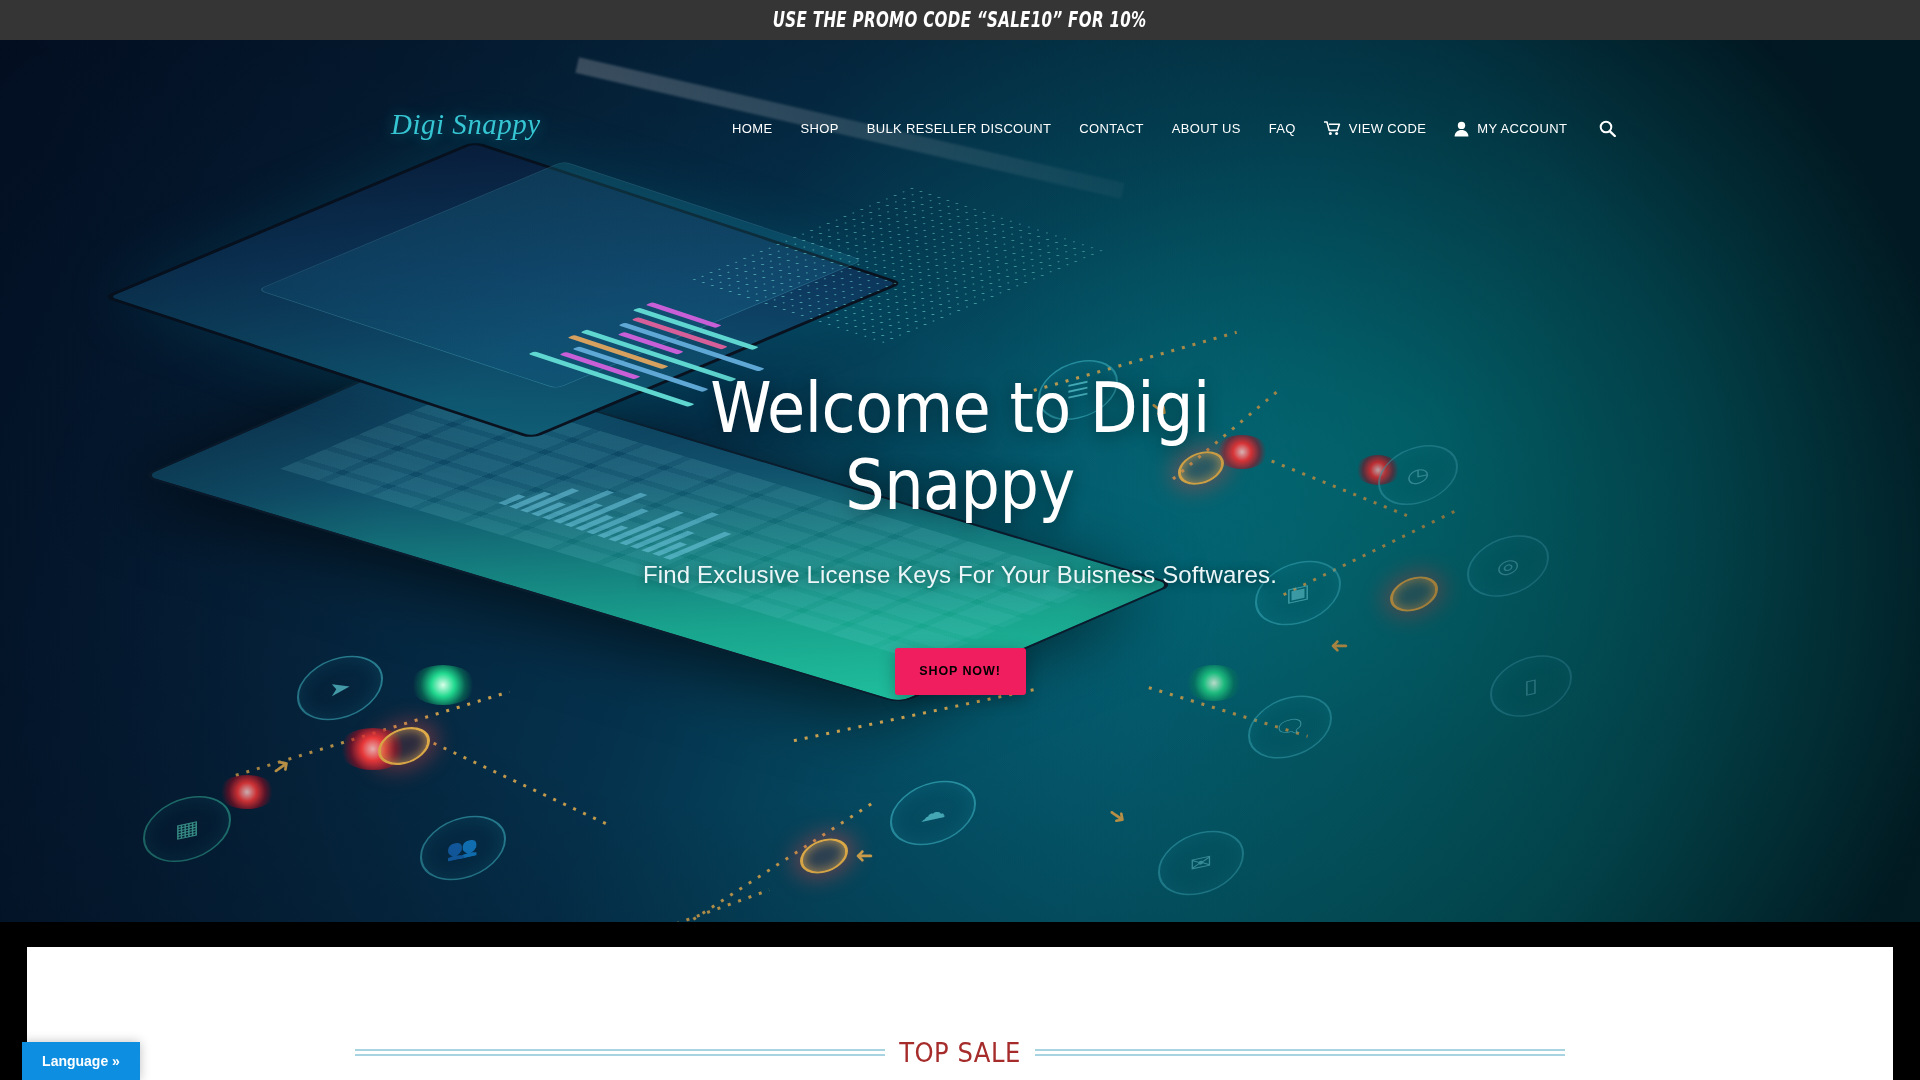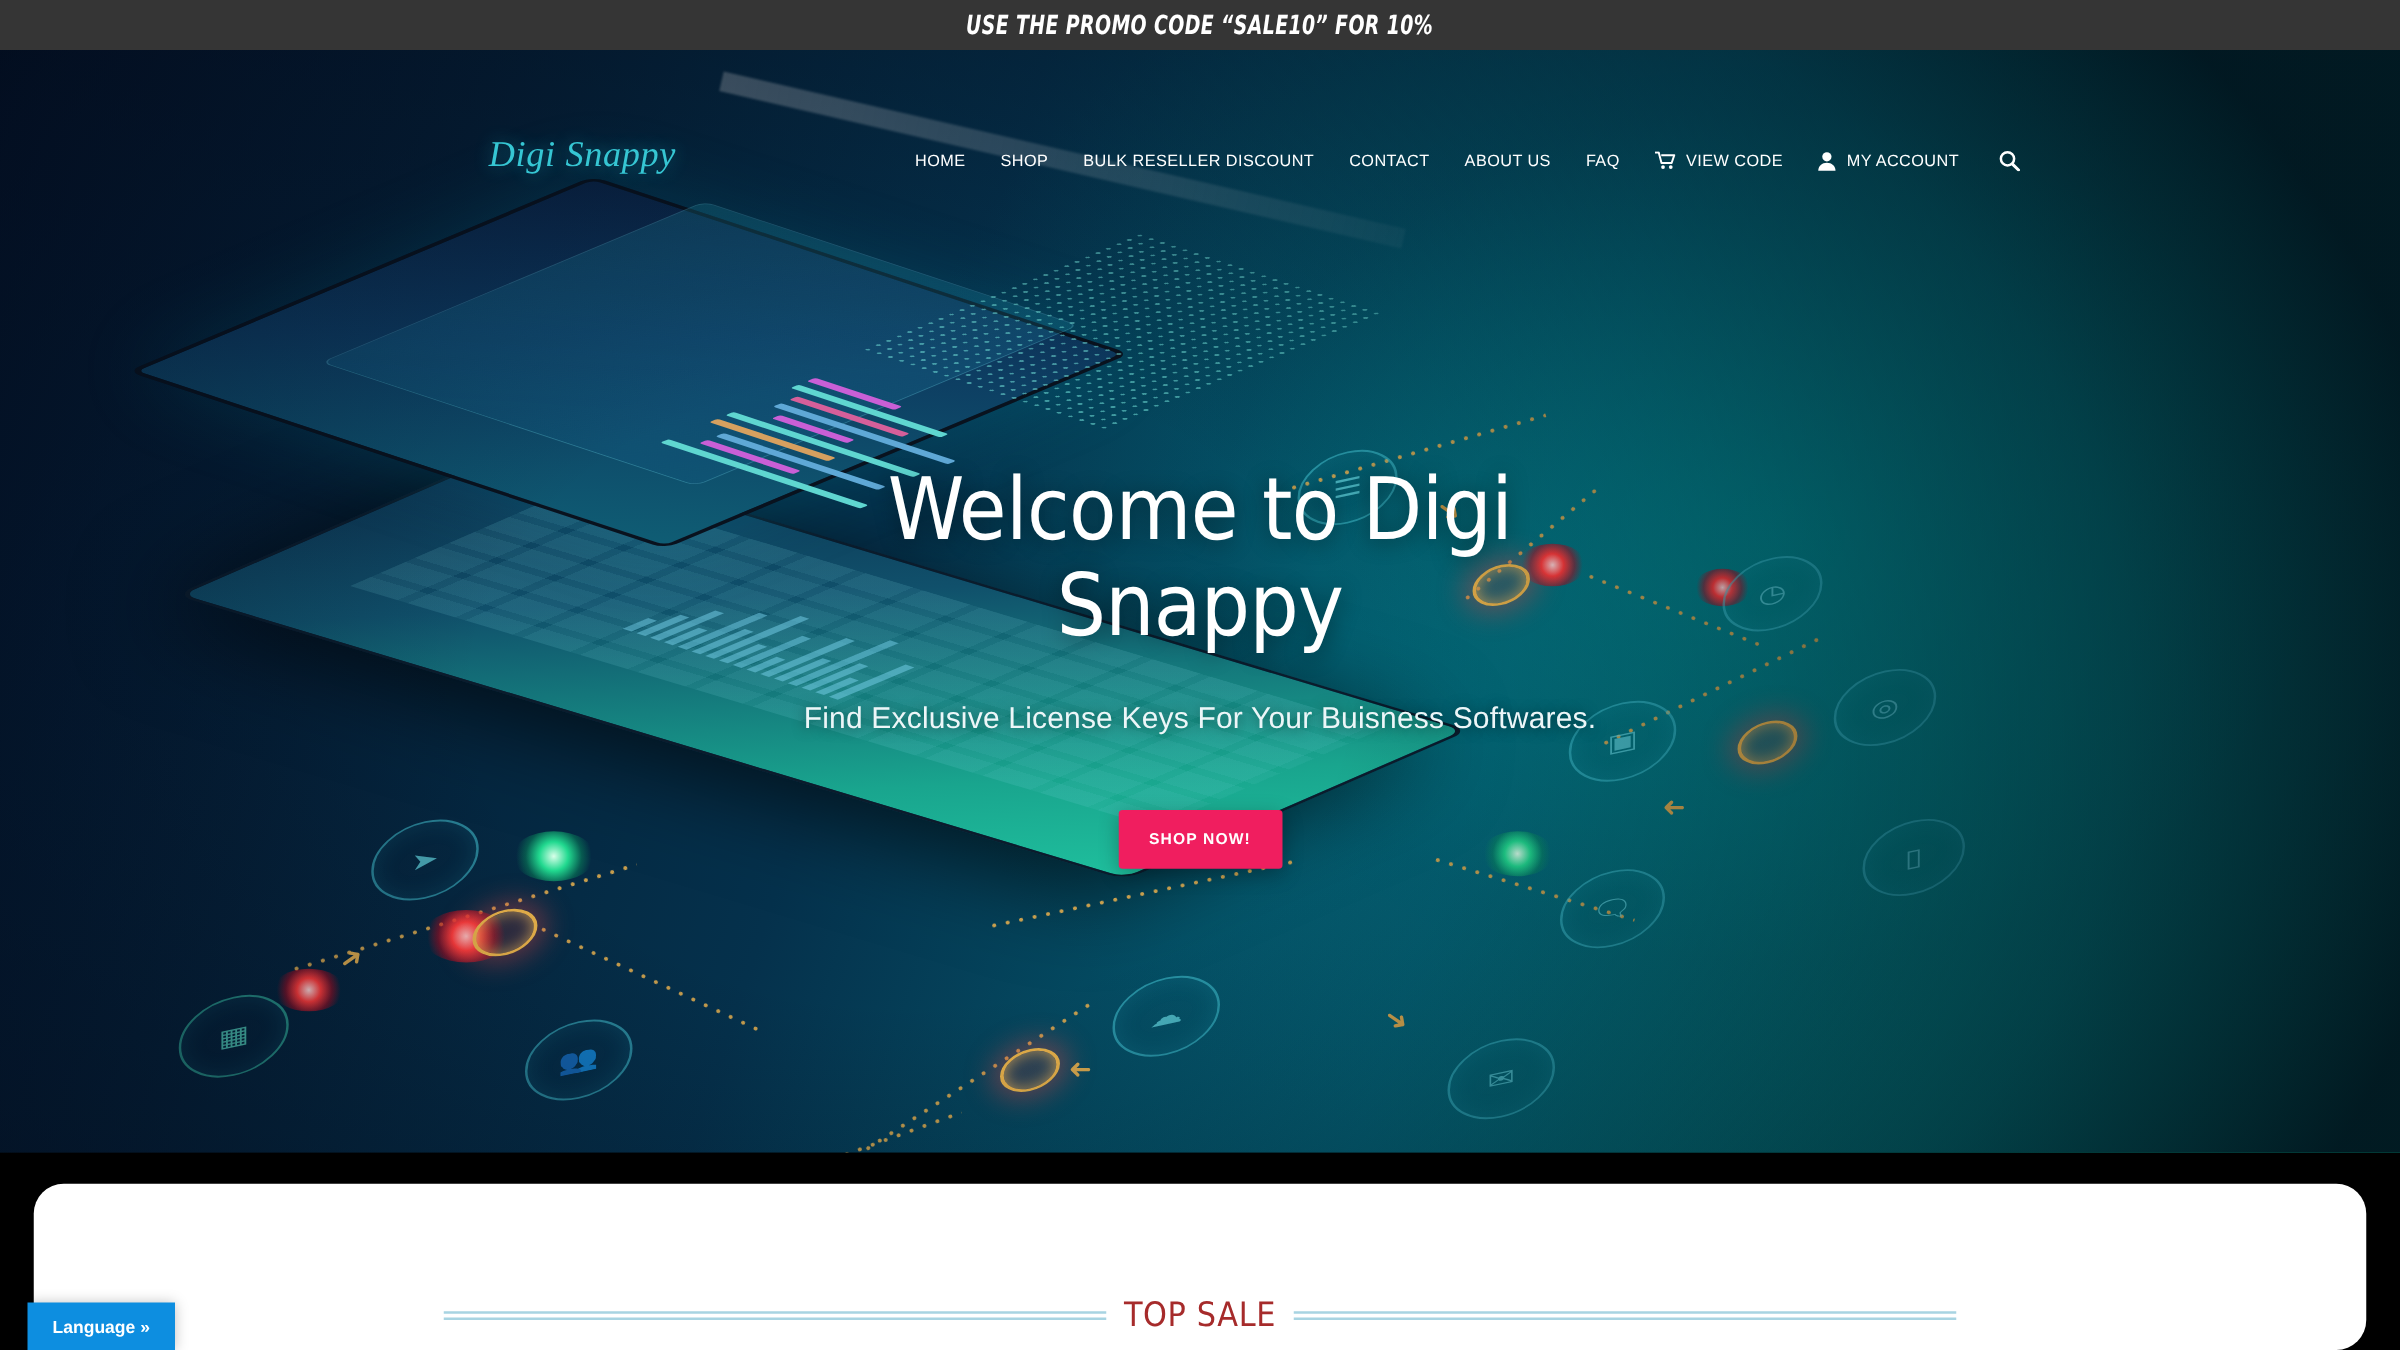--- a/index.html
+++ b/index.html
@@ -145,21 +145,21 @@
     margin-top:36px;
     color:#ecf6f8;
     font-size:24px; font-weight:400; letter-spacing:.15px;
     text-shadow:0 1px 10px rgba(0,0,0,.5);
   }
   .shop-btn{
     margin-top:59px;
     width:131px; height:47px;
     background:#f01e5f;
     border:none; border-radius:3px;
-    color:#ffffff;
+    color:#000000;
     font-size:12.5px; font-weight:bold; letter-spacing:.9px;
     cursor:pointer;
     box-shadow:0 4px 16px rgba(0,0,0,.28);
     display:flex; align-items:center; justify-content:center;
   }
 
   
   .nav{
     position:absolute; top:40px; left:0; width:1780px; height:75px;
     display:flex; align-items:center;
@@ -194,21 +194,20 @@
   .search-btn{
     margin-left:18px; background:none; border:none;
     cursor:pointer; display:flex; align-items:center;
   }
 
   
   .content-panel{
     position:absolute; top:947px; left:27px;
     width:1866px; height:133px;
     background:#ffffff;
-    border-radius:24px;
   }
   .section-head{
     position:absolute; top:90px; left:0; width:1866px;
     display:flex; align-items:center; justify-content:center; gap:0;
   }
   .rule{
     width:530px; height:7px;
     border-top:2px solid #a8d4e2;
     border-bottom:2px solid #a8d4e2;
   }

